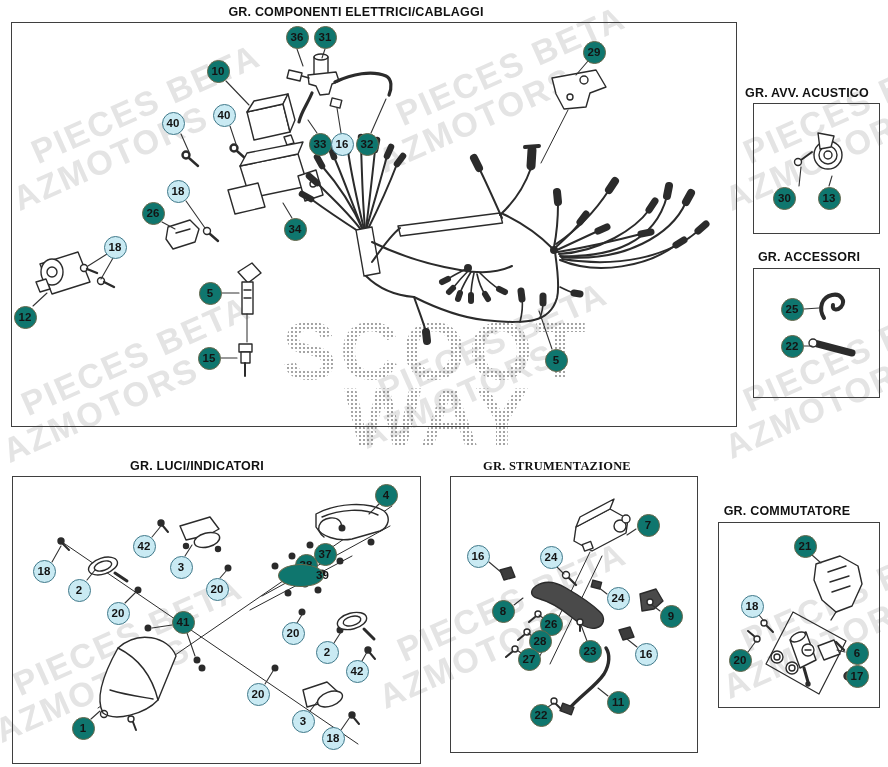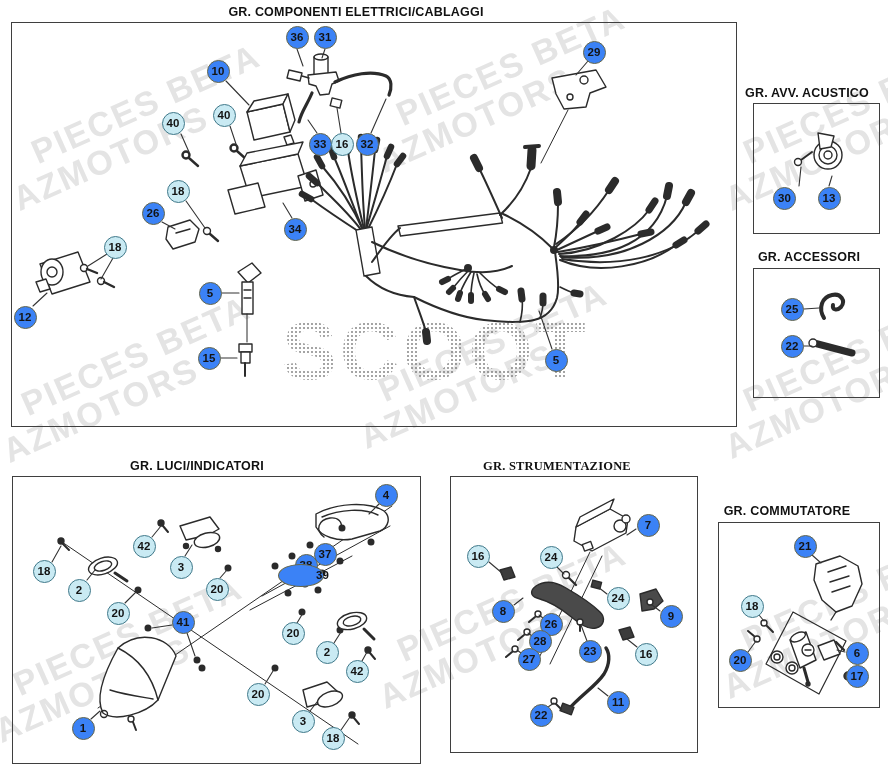--- a/index.html
+++ b/index.html
@@ -13,21 +13,21 @@
       background:radial-gradient(circle, rgba(90,90,90,.55) 1.1px, transparent 1.45px);
       background-size:4px 4px;-webkit-background-clip:text;background-clip:text;color:transparent;}
   #dotted-wm span{display:block;}
   #dotted-wm .wm2{margin-left:62px;}
   #art{position:absolute;left:0;top:0;z-index:2;}
   .pbox{position:absolute;border:1.6px solid #3f3f3f;box-sizing:border-box;z-index:3;background:transparent;}
   .ptitle{position:absolute;transform:translateX(-50%);font-size:12.5px;font-weight:bold;color:#111;
           white-space:nowrap;letter-spacing:.2px;z-index:4;}
   .callout{position:absolute;width:23px;height:23px;border-radius:50%;font-size:11.5px;font-weight:bold;
            color:#141414;display:flex;align-items:center;justify-content:center;box-sizing:border-box;z-index:5;}
-  .cy{background:#3b82f6;border:1.6px solid #67674a;}
+  .cy{background:#0f766e;border:1.6px solid #67674a;}
   .cb{background:#c9eaf3;border:1.6px solid #41798a;}
 </style>
 </head>
 <body>
 
 <div class="stage">
 
   <div id="watermarks">
       <div class="wm" style="left: 30px; top: 85px;">
         <div>PIECES BETA</div>
@@ -62,20 +62,21 @@
         <div class="wm-l2">AZMOTORS</div>
       </div>
       <div class="wm" style="left: 740px; top: 573px;">
         <div>PIECES BETA</div>
         <div class="wm-l2">AZMOTORS</div>
       </div>
     </div>
 
   <div id="dotted-wm">
     <span>SCOOT</span>
+    <span class="wm2">WAY</span>
   </div>
 
   <svg id="art" width="888" height="767" viewBox="0 0 888 767">
     <g stroke="#2b2b2b" fill="none" stroke-width="1.4" stroke-linecap="round" stroke-linejoin="round">
 
       <g>
         <ellipse cx="321" cy="57" rx="7" ry="3" fill="#fff"></ellipse>
         <path d="M314,57 V74 M328,57 V74"></path>
         <path d="M308,75 l28,-3 3,9 -7,3 -3,10 -9,1 -4,-9 -7,-2 z" fill="#fff"></path>
         <path d="M289,70 l13,3 -2,8 -13,-3 z" fill="#fff"></path>

